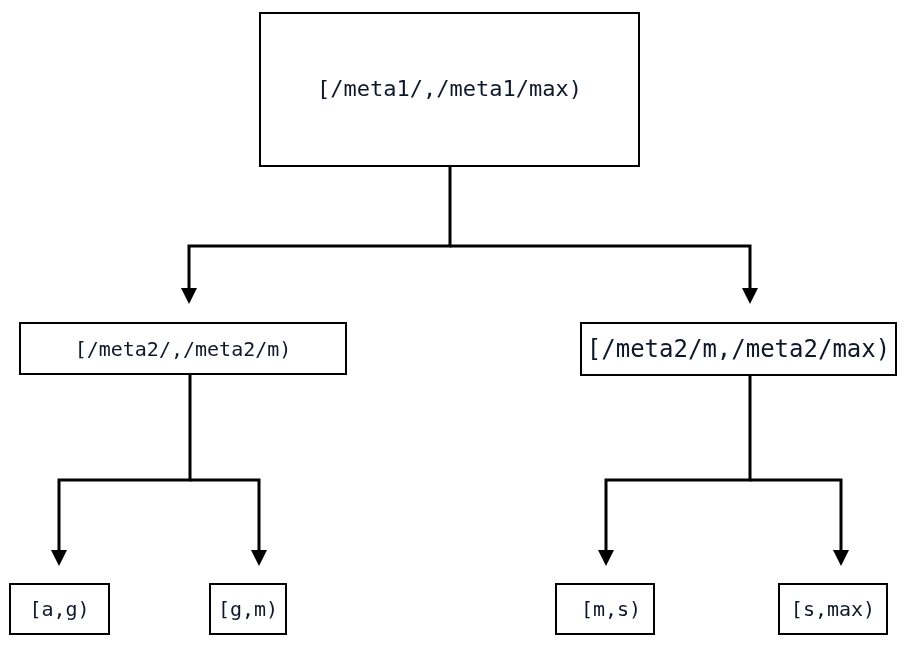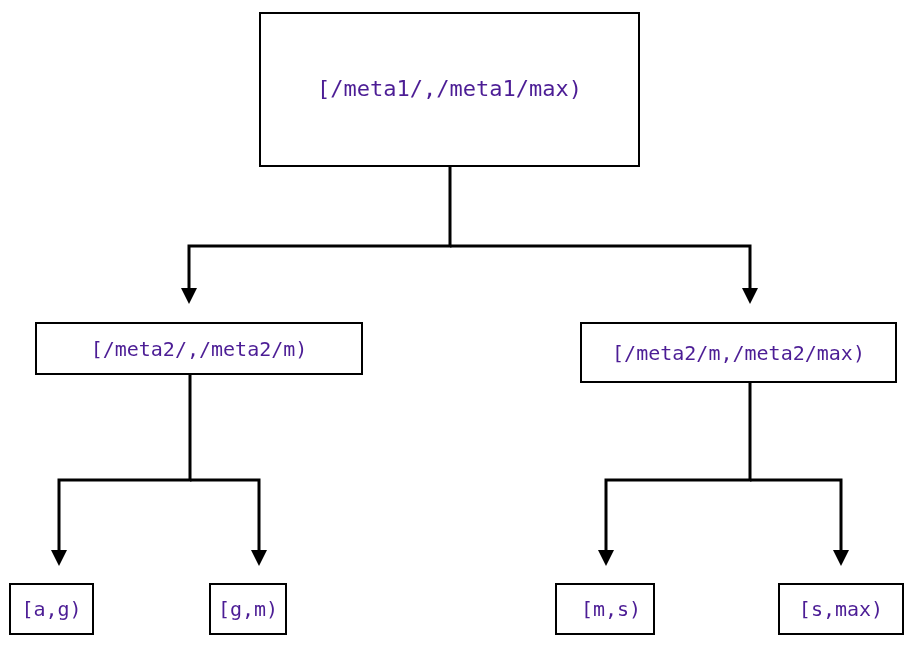--- a/index.html
+++ b/index.html
@@ -27,21 +27,21 @@
   }
   .node-box {
     position: absolute;
     box-sizing: border-box;
     background: #ffffff;
     border: 2px solid #000000;
     display: flex;
     align-items: center;
     justify-content: center;
     text-align: center;
-    color: #4c1d95;
+    color: #0f172a;
     white-space: pre;
   }
   .node-label {
     display: block;
     line-height: 1.1;
     letter-spacing: 0px;
   }
   
   #node-root {
     left: 259px;
@@ -50,35 +50,34 @@
     height: 155px;
     font-size: 22px;
   }
   
   #node-meta2-low {
     left: 19px;
     top: 322px;
     width: 328px;
     height: 53px;
     font-size: 20px;
-    margin-left: 16px;
   }
   #node-meta2-high {
     left: 580px;
     top: 322px;
     width: 317px;
-    height: 61px;
-    font-size: 20px;
+    height: 54px;
+    font-size: 24px;
     align-items: center;
   }
   
   #node-leaf-ag {
     left: 9px;
     top: 583px;
-    width: 85px;
+    width: 101px;
     height: 52px;
     font-size: 20px;
   }
   #node-leaf-gm {
     left: 209px;
     top: 583px;
     width: 78px;
     height: 52px;
     font-size: 20px;
   }
@@ -86,21 +85,21 @@
     left: 555px;
     top: 583px;
     width: 100px;
     height: 52px;
     font-size: 20px;
     padding-left: 12px;
   }
   #node-leaf-smax {
     left: 778px;
     top: 583px;
-    width: 126px;
+    width: 110px;
     height: 52px;
     font-size: 20px;
   }
 </style>
 </head>
 <body>
 
 <div id="diagram-root">
 
   <svg id="edge-layer" width="912" height="652" viewBox="0 0 912 652" aria-hidden="true">

